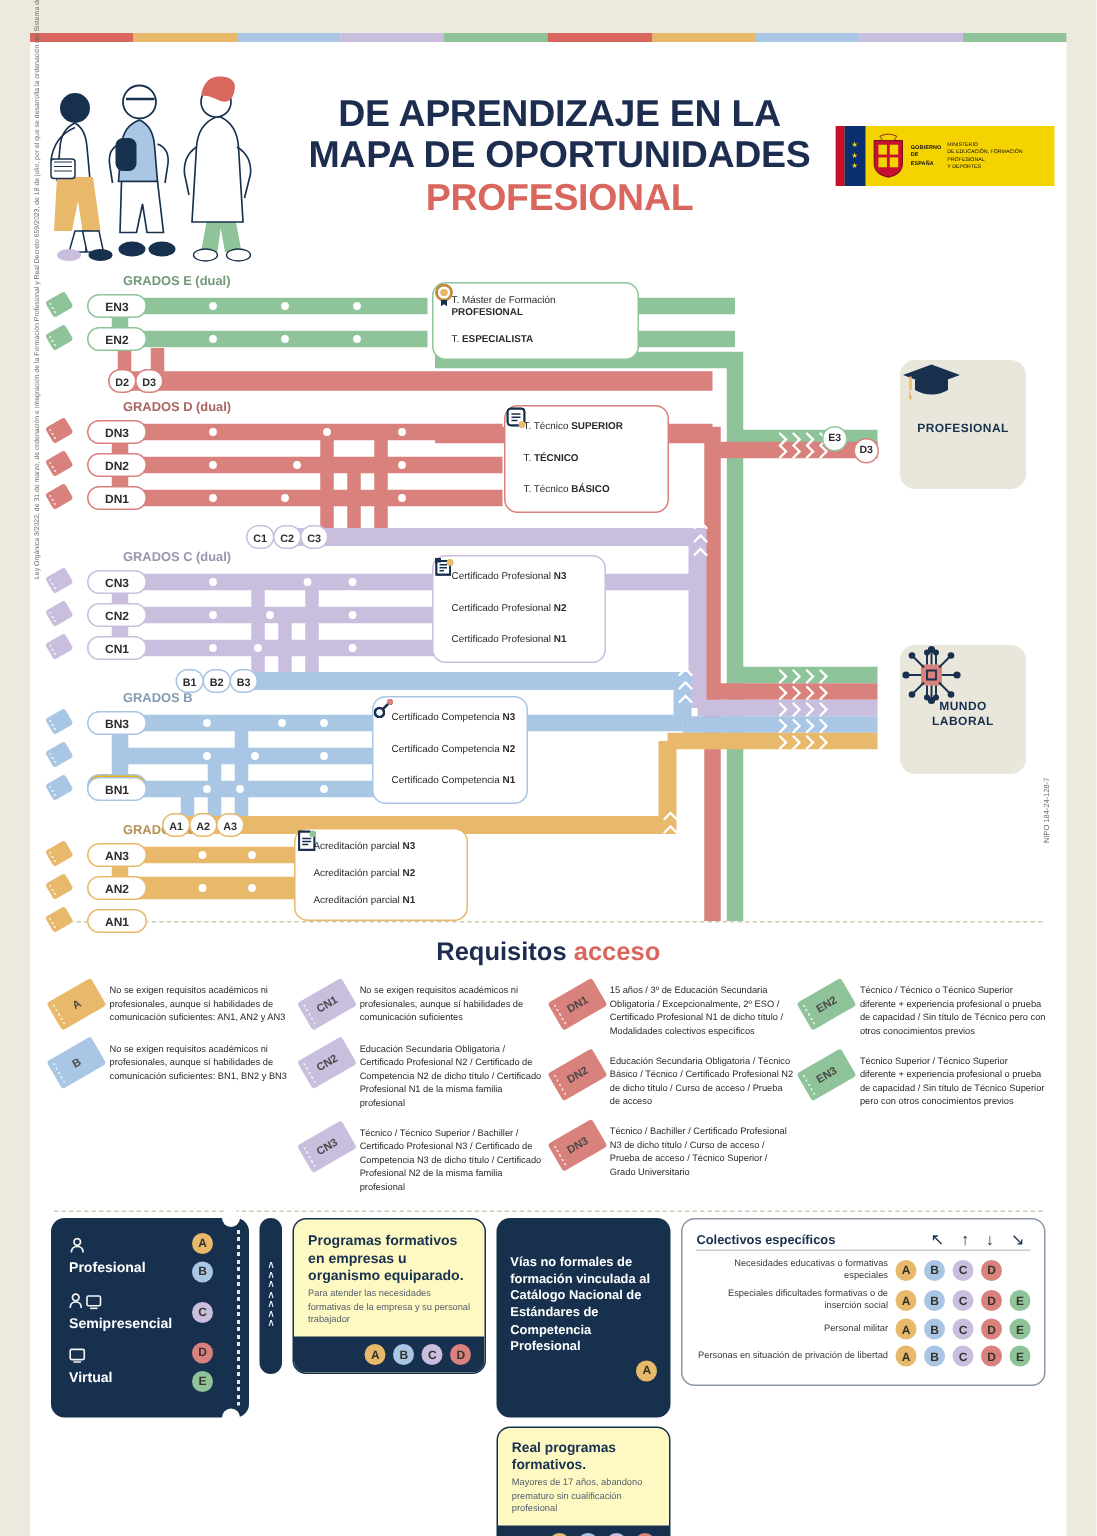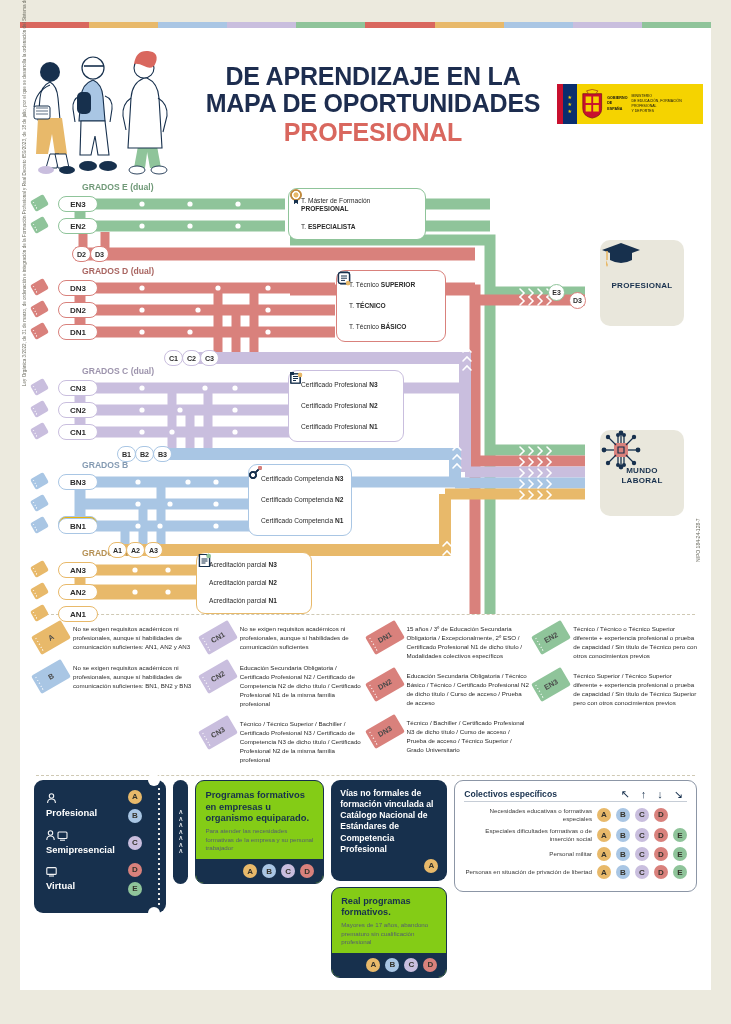--- a/index.html
+++ b/index.html
@@ -76,28 +76,28 @@
   .perf .n1{top:-6px;}
   .perf .n2{bottom:-6px;}
   .chev{width:17px;height:104px;background:#17304d;border-radius:9px;color:#fff;
         display:flex;flex-direction:column;align-items:center;justify-content:center;font-size:7px;line-height:.92;}
 
   .dot{width:14px;height:14px;border-radius:50%;display:inline-flex;align-items:center;justify-content:center;
        font-size:8px;font-weight:bold;color:#35332b;flex:0 0 14px;}
   .dA{background:#e8b96a;} .dB{background:#a9c6e4;} .dC{background:#c9bede;}
   .dD{background:#d9817c;} .dE{background:#8fc49a;}
 
-  .whitecard{background:#84cc16;border:1.3px solid #17304d;border-radius:9px;}
+  .whitecard{background:#fef9c3;border:1.3px solid #17304d;border-radius:9px;}
   .prog{width:140px;padding:8px 9px 0 9px;position:relative;overflow:hidden;}
   .prog h4{font-size:9.4px;color:#17304d;line-height:1.25;margin-bottom:3px;}
   .prog p{font-size:6.2px;color:#55606e;line-height:1.4;margin-bottom:6px;}
   .progfoot{background:#17304d;margin:0 -9px;padding:5px 9px;display:flex;gap:5px;justify-content:flex-end;border-radius:0 0 7px 7px;}
 
   .viasbox{width:128px;}
-  .vias{padding:8px 9px;border-radius:9px;}
+  .vias{padding:24px 9px;border-radius:9px;}
   .vias p{font-size:8.6px;line-height:1.3;font-weight:bold;}
   .vias .vfoot{display:flex;justify-content:flex-end;margin-top:4px;}
   .otros{margin-top:6px;padding:8px 9px 0 9px;position:relative;overflow:hidden;}
   .otros h4{font-size:9.2px;color:#17304d;line-height:1.2;margin-bottom:3px;}
   .otros p{font-size:6.2px;color:#55606e;line-height:1.4;margin-bottom:6px;}
   .otrosfoot{background:#17304d;margin:0 -9px;padding:5px 9px;display:flex;gap:5px;justify-content:flex-end;border-radius:0 0 7px 7px;}
 
   .colect{flex:1 1 auto;border:1.2px solid #8c96a6;border-radius:9px;background:#fff;padding:7px 9px 8px 9px;}
   .colhead{display:flex;align-items:center;justify-content:space-between;border-bottom:1px solid #c6cdd6;padding-bottom:0;margin-bottom:5px;}
   .colhead .ct{font-size:8.6px;font-weight:bold;color:#17304d;}
@@ -660,20 +660,24 @@
             </span>
             <span style="font-size: 8px; font-weight: bold; color: rgb(23, 48, 77); text-align: center; line-height: 1.2; letter-spacing: 0.3px; white-space: pre;">MUNDO
 LABORAL</span>
           </div>
         </div>
     </div>
 
     <div class="dashdiv"></div>
 
     <div class="reqsec">
+      <div class="sechead">
+        <span>Requisitos</span>
+        <em>acceso</em>
+      </div>
       <div class="reqgrid" id="reqgrid">
           <div class="reqcol">
             <div class="reqitem">
               <div class="tag">
                 <div class="tagbox" style="background:#e8b96a">A</div>
               </div>
               <div class="reqtxt">No se exigen requisitos académicos ni profesionales, aunque sí habilidades de comunicación suficientes: AN1, AN2 y AN3</div>
             </div>
             <div class="reqitem">
               <div class="tag">

